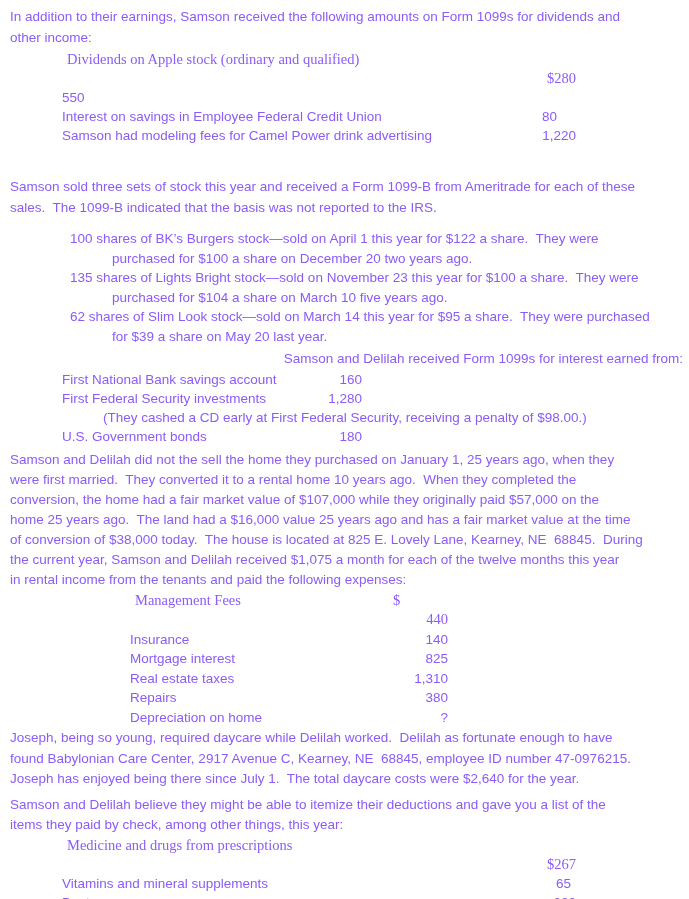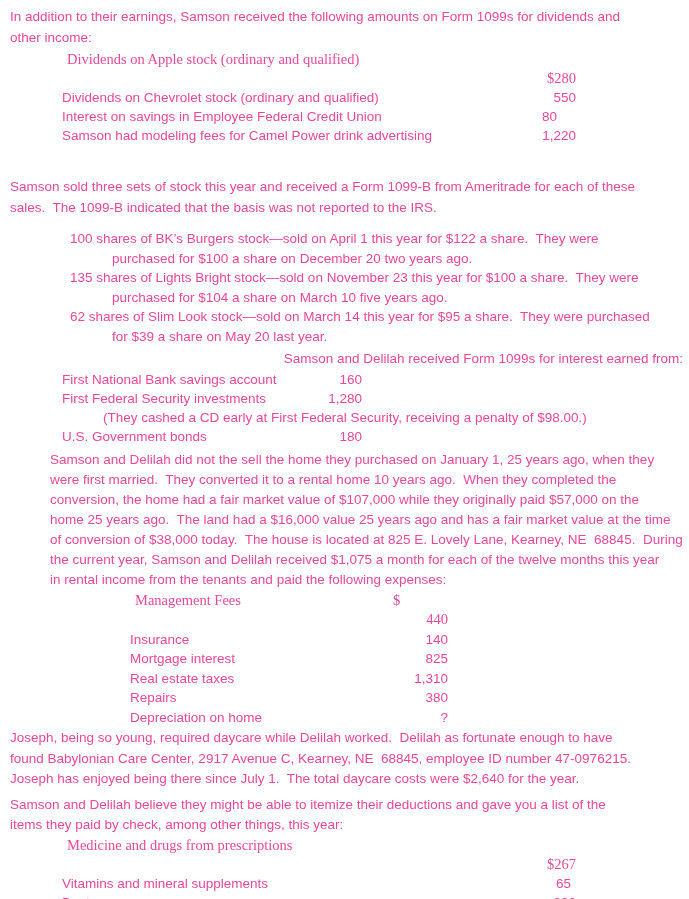--- a/index.html
+++ b/index.html
@@ -8,24 +8,24 @@
     background: #ffffff;
     overflow: hidden;
     box-sizing: border-box;
   }
   .doc {
     box-sizing: border-box;
     width: 689px; height: 899px;
     padding: 7px 6px 0 10px;
     font-family: "Liberation Sans", sans-serif;
     font-size: 13.5px;
-    color: #ec4899;
+    color: #8b5cf6;
   }
   .para { white-space: pre-wrap; line-height: 20.5px; margin: 0; }
-  .rental-para { line-height: 20px; margin-left: 40px; }
+  .rental-para { line-height: 20px; }
 
   .row {
     display: flex;
     justify-content: space-between;
     line-height: 19px;
     white-space: pre-wrap;
   }
   .row .label { white-space: pre-wrap; }
   .row .value { text-align: right; white-space: pre-wrap; }
 
@@ -73,21 +73,20 @@
 
   <p class="para">In addition to their earnings, Samson received the following amounts on Form 1099s for dividends and
 other income:</p>
 
   <div class="mt-list">
     <div class="row income-row serif">
       <span class="label">Dividends on Apple stock (ordinary and qualified)</span>
       <span class="value">$280</span>
     </div>
     <div class="row income-row">
-      <span class="label">Dividends on Chevrolet stock (ordinary and qualified)</span>
       <span class="value">550</span>
     </div>
     <div class="row income-row">
       <span class="label">Interest on savings in Employee Federal Credit Union</span>
       <span class="value pad-19">80</span>
     </div>
     <div class="row income-row">
       <span class="label">Samson had modeling fees for Camel Power drink advertising</span>
       <span class="value">1,220</span>
     </div>

